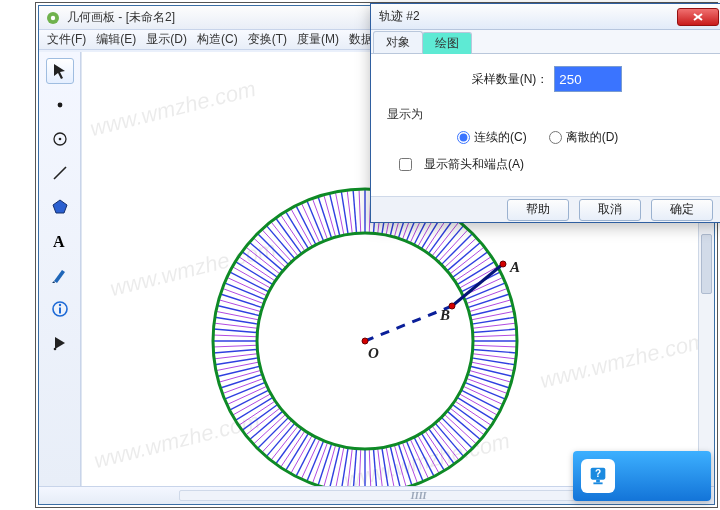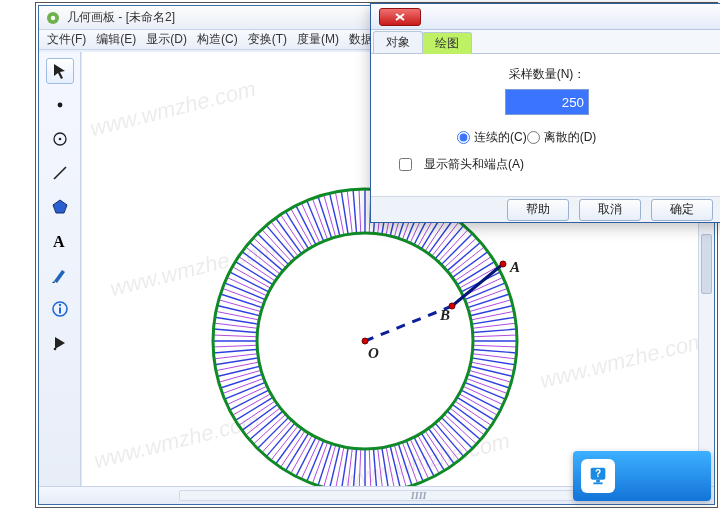--- a/index.html
+++ b/index.html
@@ -64,29 +64,29 @@
     display:flex; align-items:center; padding:0 4px 0 8px; border-bottom:1px solid #b7c6de; }
   .dialog .d-title .txt { flex:1; color:#2b2b2b; }
   .dialog .d-title .close { width:42px; height:18px; background:linear-gradient(#f07070,#c81b1b);
     border:1px solid #951010; border-radius:3px; display:flex; align-items:center; justify-content:center; }
   .dialog .d-title .close svg { stroke:#fff; }
 
   .tabs { height:24px; display:flex; align-items:flex-end; background:#f4f7fc;
     border-bottom:1px solid #b9c7db; padding-left:2px; gap:0; }
   .tab { height:22px; padding:0 12px; display:flex; align-items:center; border:1px solid #b9c7db;
     border-bottom:none; background:#eef3fb; border-radius:3px 3px 0 0; margin-right:-1px; color:#333; }
-  .tab.active { background:#bef264; position:relative; top:1px; }
+  .tab.active { background:#5eead4; position:relative; top:1px; }
 
   .d-body { flex:1; padding:12px 16px 4px 16px; background:#fff; }
-  .field-row { display:flex; align-items:center; justify-content:center; gap:6px; margin-bottom:14px;flex-direction:column; }
-  .field-row input.num { width:84px; height:20px; border:1px solid #7a9cd0; background:#e8f1ff;
-    color:#003ab5; text-align:right; padding:12px 4px; }
+  .field-row { display:flex; align-items:center; justify-content:center; gap:6px; margin-bottom:14px; }
+  .field-row input.num { width:68px; height:20px; border:1px solid #7a9cd0; background:#e8f1ff;
+    color:#003ab5; text-align:left; padding:12px 4px; }
   .field-row input.num.hl { background:#3a74ff; color:#fff; }
   .group-label { color:#333; margin-bottom:6px; }
-  .radio-row { display:flex; align-items:center; padding-left:70px; margin-bottom:10px; }
+  .radio-row { display:flex; align-items:center; gap:22px; padding-left:70px; margin-bottom:10px; }
   .radio-row label { display:flex; align-items:center; gap:4px; }
   .radio-row input { accent-color:#3a74ff; margin:0; }
   .cb-row { display:flex; align-items:center; gap:12px; padding-left:12px; }
   .cb-row input { margin:0; }
 
   .d-buttons { height:26px; background:#eef2f9; border-top:1px solid #cfd9e9;
     display:flex; align-items:center; justify-content:flex-end; gap:10px; padding:0 10px; }
   .btn { min-width:62px; height:22px; background:linear-gradient(#fdfdfd,#e7eef9);
     border:1px solid #9bb2d0; border-radius:3px; display:flex; align-items:center; justify-content:center;
     color:#222; }
@@ -399,36 +399,38 @@
 
     <div class="statusbar">
       <div class="hscroll">
         <span class="lbl">IIII</span>
       </div>
     </div>
   </div>
 
   <div class="dialog">
     <div class="d-title">
+      <span class="txt">轨迹 #2</span>
       <span class="close">
         <svg width="12" height="10">
             <line x1="2" y1="2" x2="10" y2="8" stroke-width="2"></line>
             <line x1="10" y1="2" x2="2" y2="8" stroke-width="2"></line>
           </svg>
       </span>
     </div>
     <div class="tabs">
       <div class="tab">对象</div>
       <div class="tab active">绘图</div>
     </div>
     <div class="d-body">
       <div class="field-row">
         <span>采样数量(N)：</span>
         <input class="num hl" value="250" style="">
       </div>
+      <div class="group-label">显示为</div>
       <div class="radio-row">
         <label>
           <input type="radio" checked="" style="">
           <span>连续的(C)</span>
         </label>
         <label>
           <input type="radio" style="">
           <span>离散的(D)</span>
         </label>
       </div>

